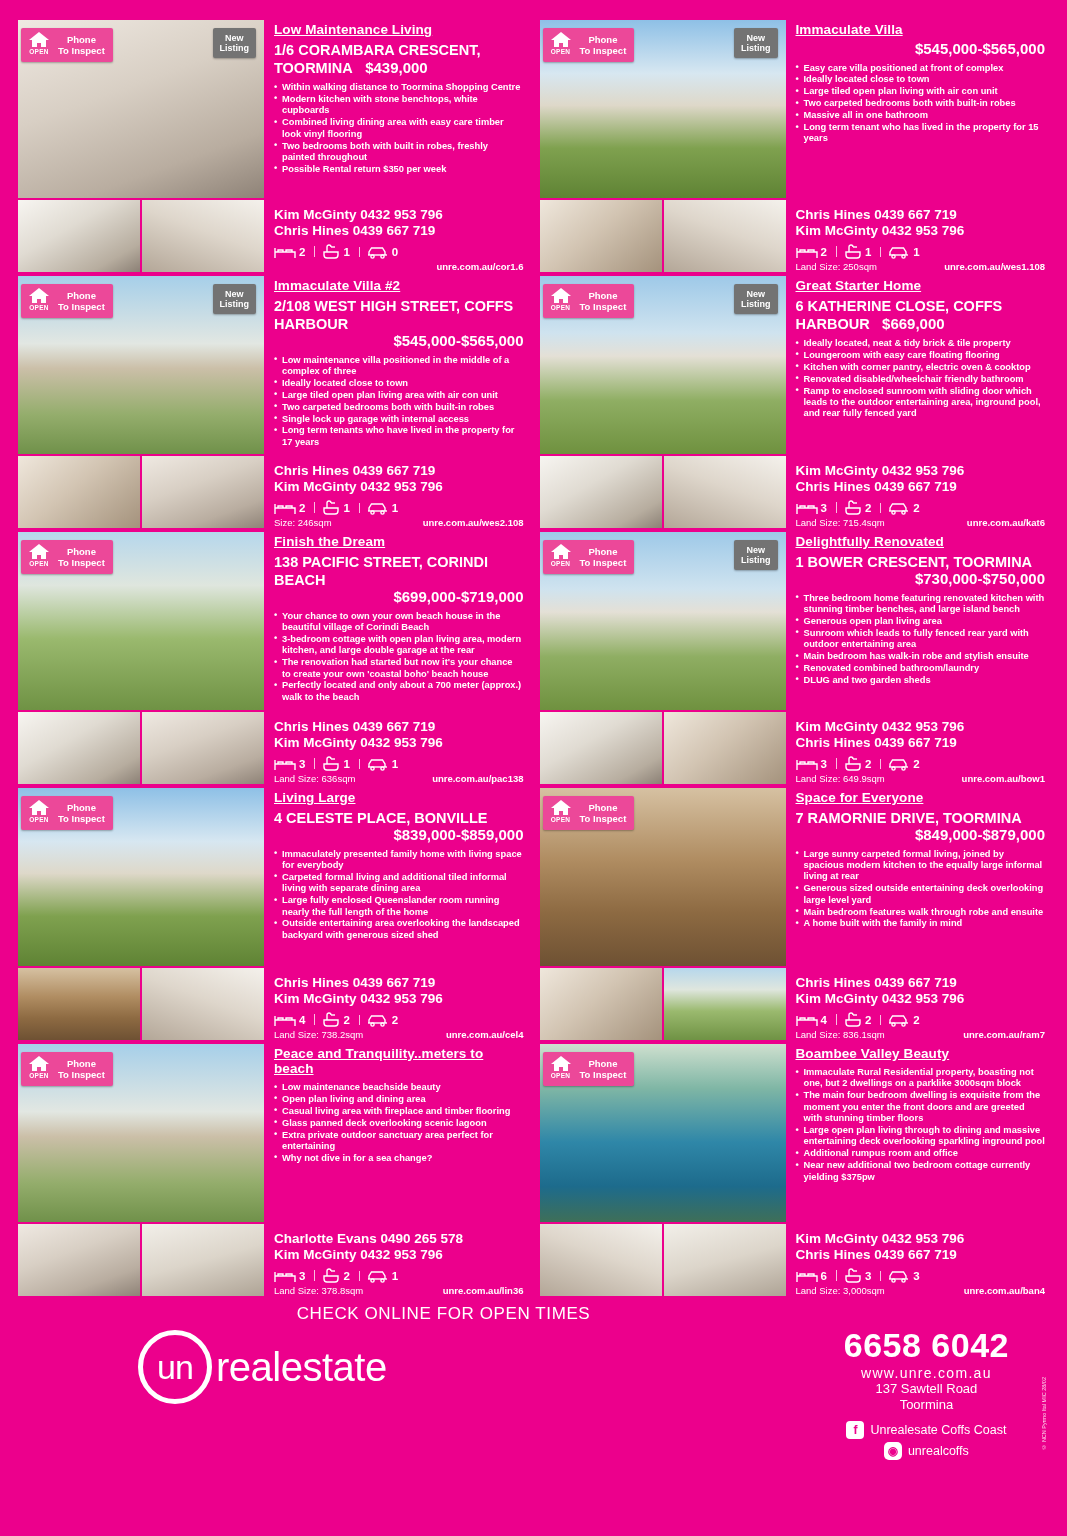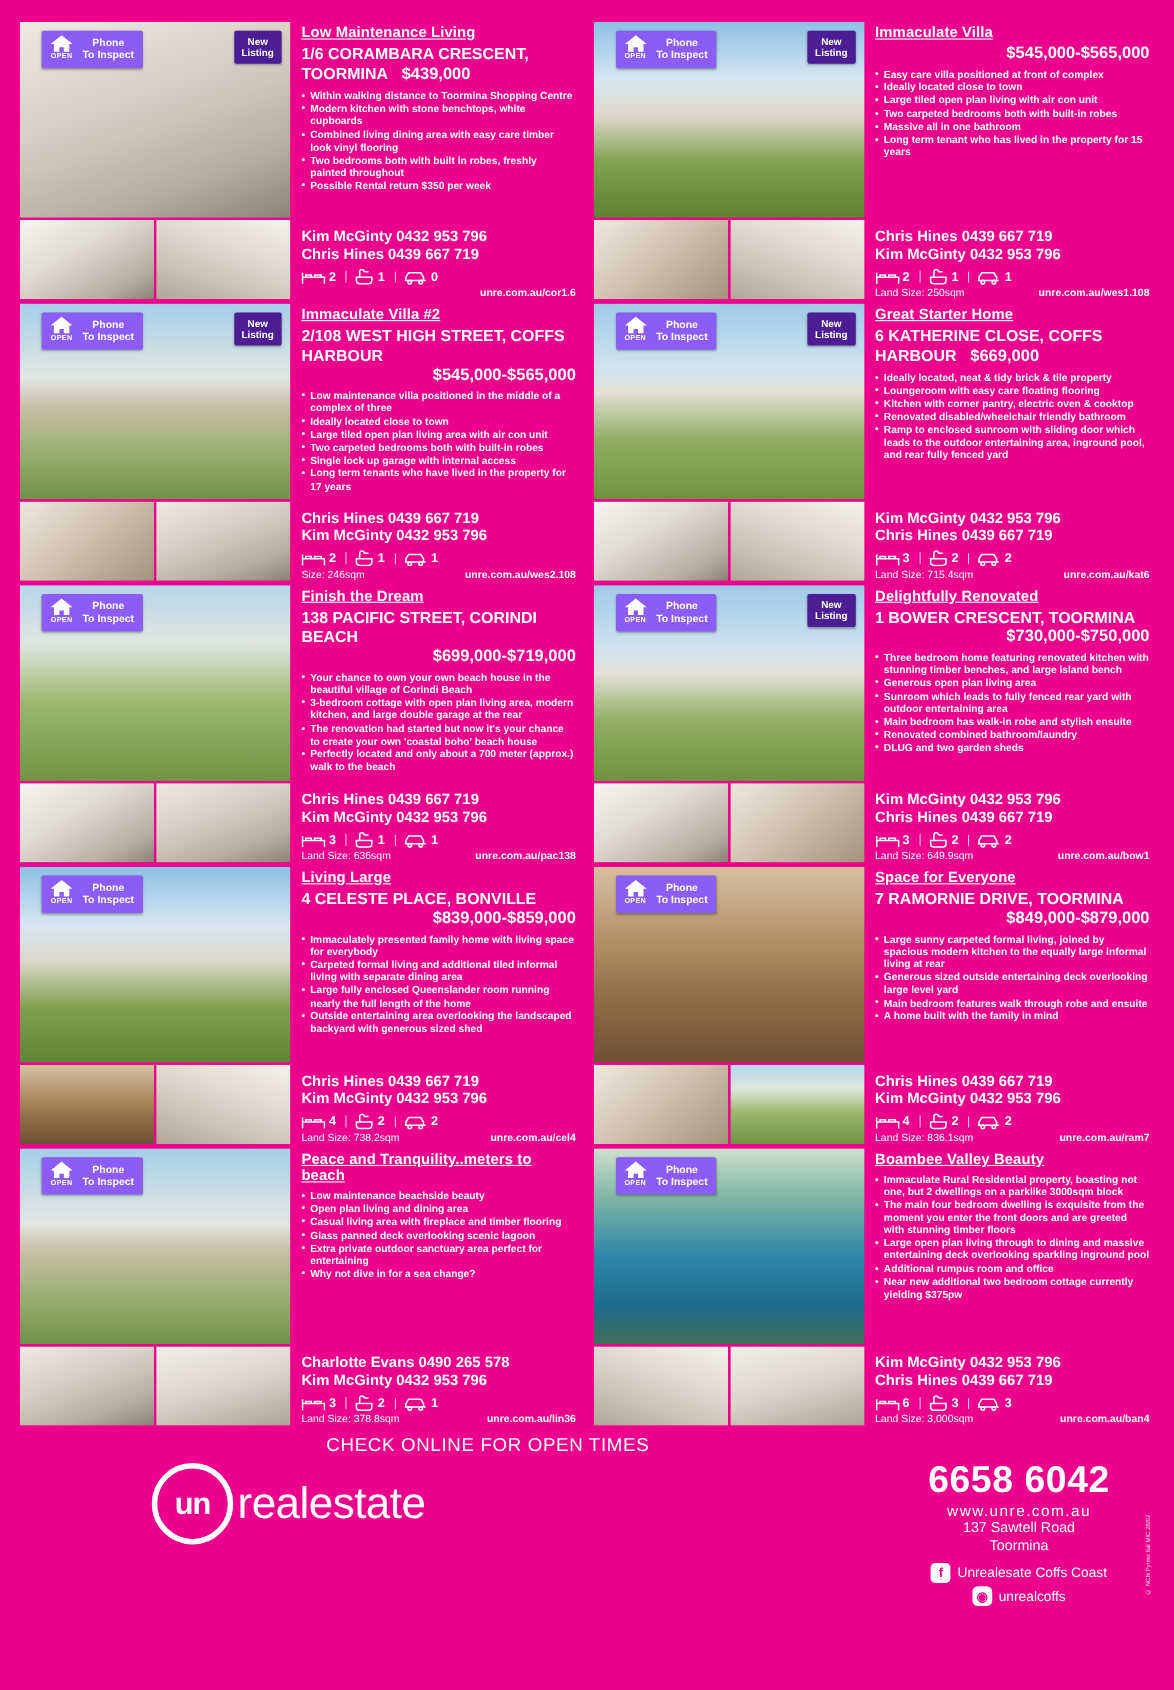--- a/index.html
+++ b/index.html
@@ -51,42 +51,42 @@
   .ph-kit { background:
       linear-gradient(150deg, #f7f5f1 0%, #e0dbd2 40%, #b7ad9f 80%, #8b8075 100%); }
   .ph-lounge { background:
       linear-gradient(140deg, #efe7dc 0%, #d2c4b2 45%, #a4927c 100%); }
   .ph-bed { background:
       linear-gradient(165deg, #f2efe9 0%, #dcd5ca 50%, #aea395 100%); }
   .ph-garden { background:
       linear-gradient(180deg, #b6d7ec 0%, #dfe6de 30%, #9ab96e 60%, #6f9244 100%); }
 
   .badge-open {
-    position: absolute; top: 8px; left: 20px;
-    background: #8b5cf6; color: #fff;
+    position: absolute; top: 8px; left: 3px;
+    background: #ec4899; color: #fff;
     display: flex; align-items: center;
     border-radius: 2px;
     padding: 3px 8px 3px 4px;
     box-shadow: 0 1px 2px rgba(0,0,0,.3);
   }
   .badge-open .home-ico {
     width: 28px; height: 28px; position: relative;
     display: flex; flex-direction: column; align-items: center; justify-content: flex-start;
   }
   .badge-open .home-ico svg { display: block; }
   .badge-open .open-word {
     font-size: 6.5px; font-weight: bold; letter-spacing: .3px; line-height: 7px;
   }
   .badge-open .phone-txt {
     font-size: 9.5px; font-weight: bold; line-height: 11px; text-align: center;
     padding-left: 5px;
   }
   .badge-new {
     position: absolute; top: 8px; right: 8px;
-    background: #4c1d95; color: #fff;
+    background: #737373; color: #fff;
     font-size: 9px; font-weight: bold; line-height: 10px;
     text-align: center; padding: 5px 7px; border-radius: 2px;
     box-shadow: 0 1px 2px rgba(0,0,0,.3);
   }
 
   .details { padding: 2px 4px 0 10px; color: #ffffff; display: flex; flex-direction: column; }
   .headline {
     font-size: 13.5px; font-weight: bold; text-decoration: underline;
     margin-bottom: 4px; letter-spacing: .1px;
   }
@@ -139,21 +139,21 @@
   .footer { position: relative; height: 160px; margin-top: 4px; color: #fff; }
   .check-online {
     text-align: center; font-size: 17px; letter-spacing: .6px;
     padding-top: 6px; padding-right: 180px;
   }
   .footer-inner { display: flex; align-items: flex-start; justify-content: space-between; padding: 0 10px; }
   .logo-wrap { display: flex; align-items: center; padding-left: 110px; margin-top: 6px; }
   .logo-un {
     width: 74px; height: 74px; border: 5px solid #fff; border-radius: 50%;
     display: flex; align-items: center; justify-content: center;
-    font-size: 28px; font-weight: bold; color: #fff; letter-spacing: -1px;
+    font-size: 34px; font-weight: normal; color: #fff; letter-spacing: -1px;
   }
   .logo-text { font-size: 40px; color: #fff; letter-spacing: -.5px; margin-left: 4px; }
   .contact { text-align: center; padding-right: 30px; margin-top: 2px; }
   .contact .phone { font-size: 34px; font-weight: bold; letter-spacing: .5px; }
   .contact .web { font-size: 14px; letter-spacing: 1.3px; }
   .contact .addr { font-size: 13px; line-height: 16px; }
   .social { margin-top: 8px; }
   .social .row {
     display: flex; align-items: center; justify-content: center; gap: 6px;
     font-size: 12.5px; margin-top: 3px;

